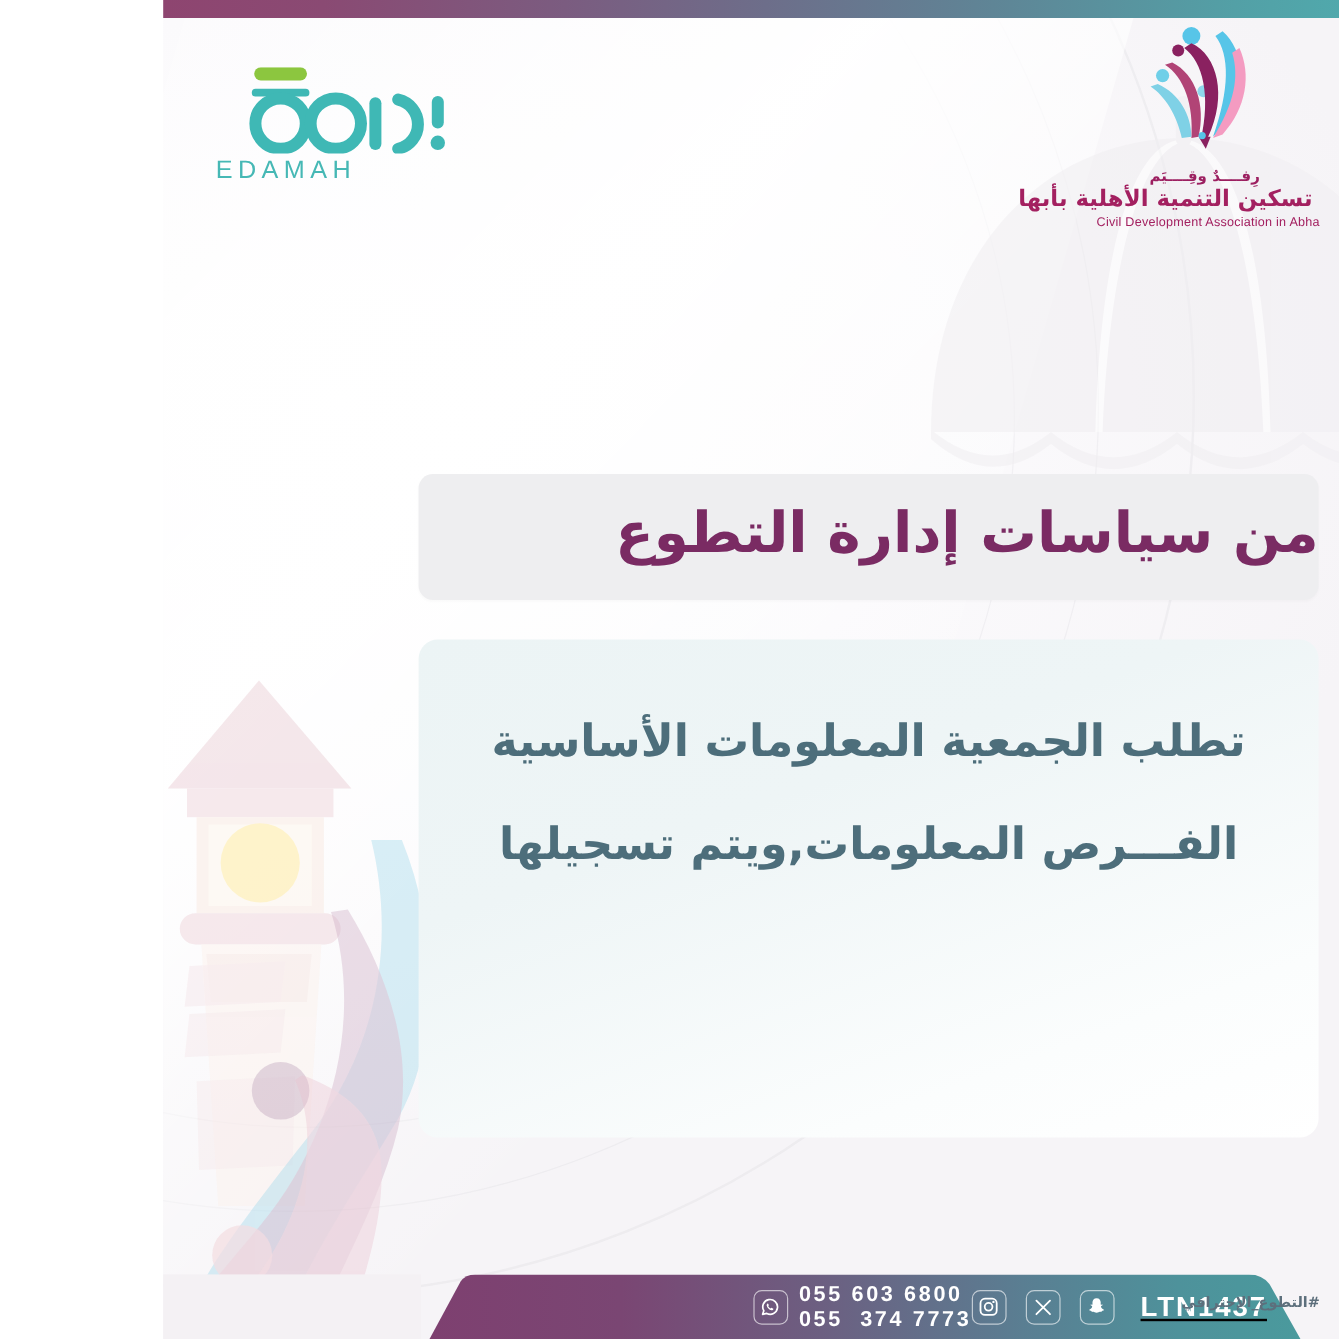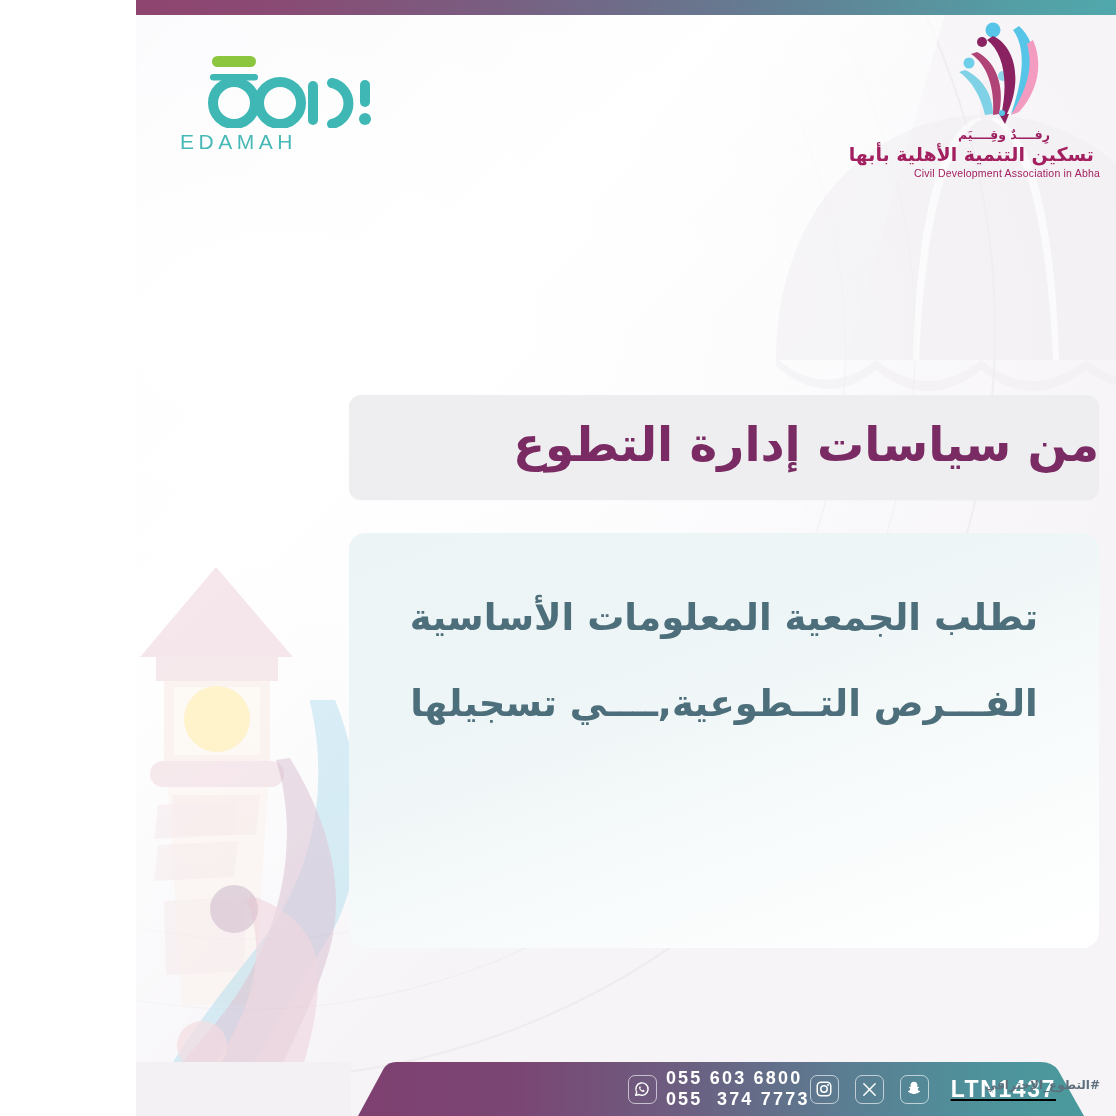--- a/index.html
+++ b/index.html
@@ -68,21 +68,21 @@
   }
 
   
   .cda{
     position:absolute; right:22px; top:18px; width:180px; height:175px; z-index:30;
     text-align:center;
   }
   .cda-mark{ display:block; margin:0 auto; }
   .cda-tag{
     font-size:12.5px; color:#9c1f60; letter-spacing:2.5px;
-    margin-top:1px; font-weight:700; direction:rtl;
+    margin-top:13px; font-weight:700; direction:rtl;
   }
   .cda-ar{
     font-size:19px; color:#a32060; font-weight:700; direction:rtl;
     line-height:1.15; margin-top:2px; white-space:nowrap;
   }
   .cda-en{
     font-family:Liberation Sans, sans-serif;
     font-size:10.5px; color:#a32060; direction:ltr; letter-spacing:.2px;
     margin-top:1px; white-space:nowrap;
   }
@@ -245,21 +245,21 @@
     <div class="cda-ar">تسكين التنمية الأهلية بأبها</div>
     <div class="cda-en">Civil Development Association in Abha</div>
   </div>
 
   <div class="title-card">
     <div class="title-text">من سياسات إدارة التطوع</div>
   </div>
 
   <div class="body-card">
     <div class="body-line">تطلب الجمعية المعلومات الأساسية</div>
-    <div class="body-line">الفـــرص التــطوعية,ــــي تسجيلها</div>
+    <div class="body-line">الفـــرص المعلومات,ويتم تسجيلها</div>
   </div>
 
   <div class="bl-block"></div>
 
   <div class="footer">
     <svg class="footer-inner" viewBox="0 0 1116 54" preserveAspectRatio="none">
       <defs>
         <linearGradient id="fg" x1="0" y1="0" x2="1" y2="0">
           <stop offset="0" stop-color="#7e4070"></stop>
           <stop offset="0.22" stop-color="#7a4673"></stop>

